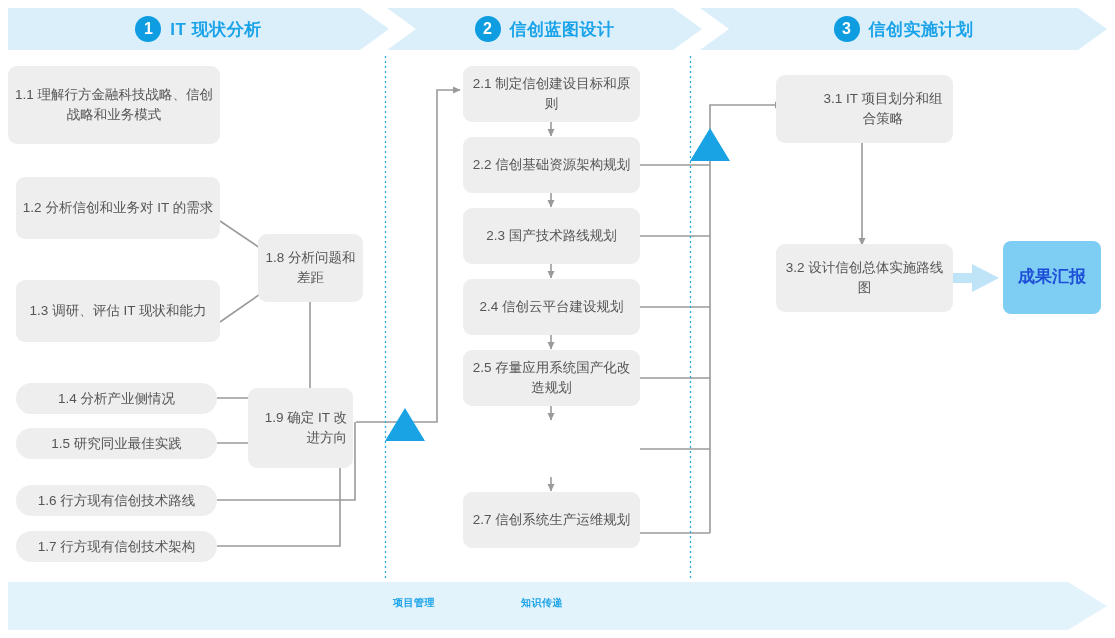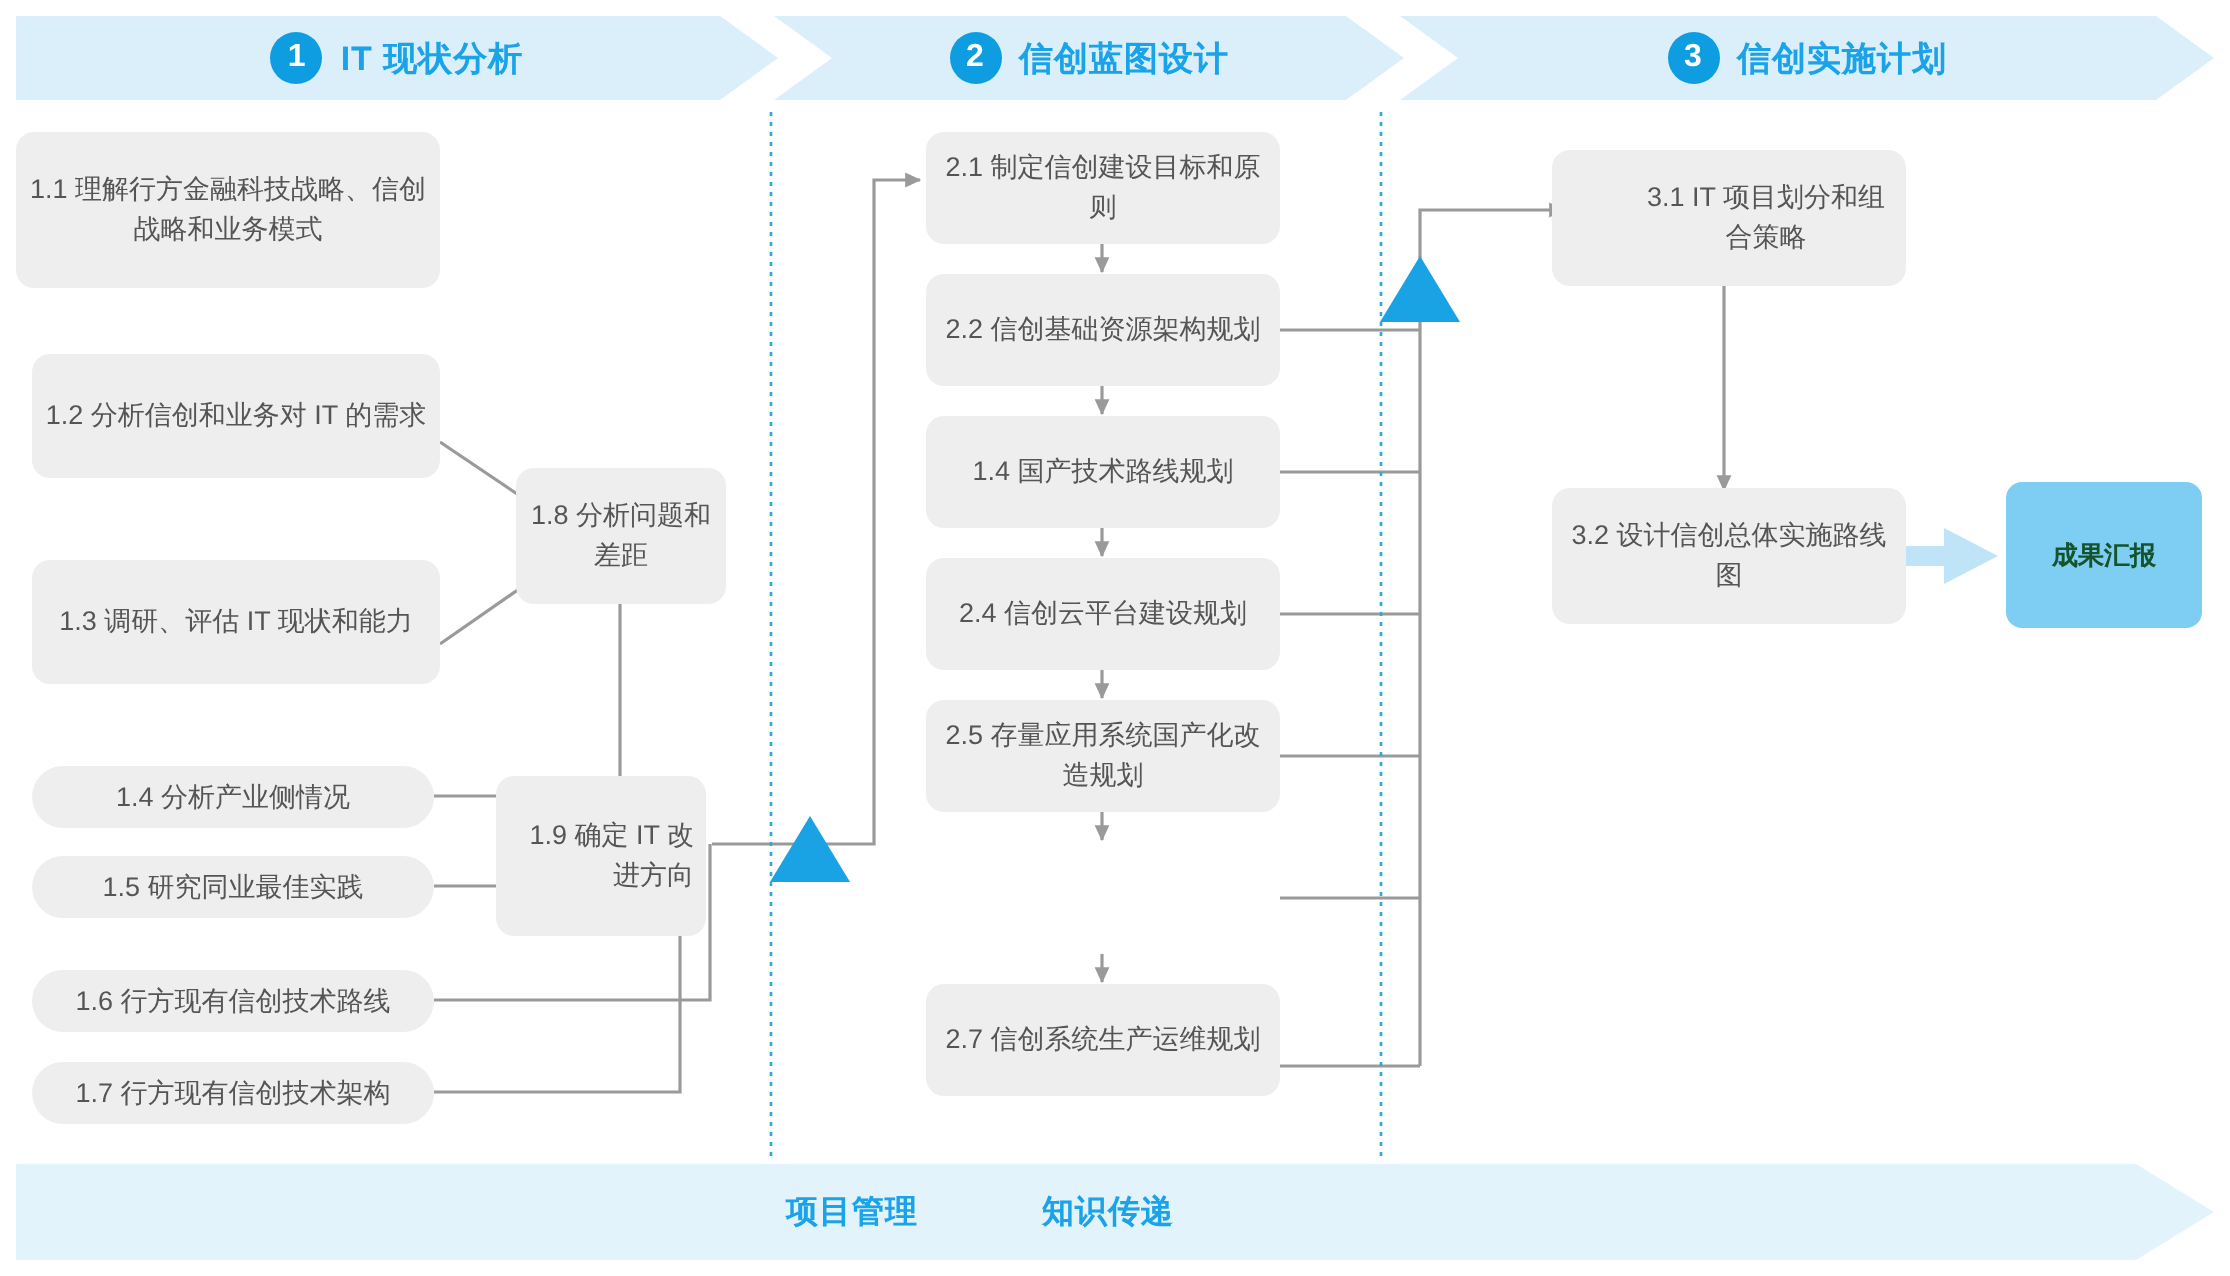--- a/index.html
+++ b/index.html
@@ -21,33 +21,33 @@
   .phase-num{width:26px;height:26px;border-radius:50%;background:#0d9de0;
              color:#fff;font-size:16px;font-weight:bold;line-height:26px;
              text-align:center;flex:none;}
   .phase-label{color:#1aa3e8;font-size:17px;font-weight:bold;letter-spacing:.5px;
                white-space:nowrap;}
 
   
   .bottom-band{position:absolute;left:8px;top:582px;width:1099px;height:48px;
                background:#e3f3fc;
                clip-path:polygon(0 0, 1060px 0, 1099px 24px, 1060px 48px, 0 48px);}
-  .bottom-lbl{position:absolute;top:596px;color:#1aa3e8;font-size:16px;
+  .bottom-lbl{position:absolute;top:596px;color:#1aa3e8;font-size:10px;
               font-weight:bold;letter-spacing:.5px;white-space:nowrap;}
   .bl1{left:393px;}
   .bl2{left:521px;}
 
   
   .node{position:absolute;background:#eeeeee;border-radius:9px;color:#555555;
         font-size:13.5px;line-height:1.45;display:flex;align-items:center;
         justify-content:center;text-align:center;padding:2px 6px;
         box-sizing:border-box;}
   .node.pill{border-radius:16px;}
-  .result{position:absolute;background:#7ecdf2;border-radius:8px;color:#14532d;
-          font-size:13px;font-weight:bold;line-height:1.35;display:flex;
+  .result{position:absolute;background:#7ecdf2;border-radius:8px;color:#1d4ed8;
+          font-size:17px;font-weight:bold;line-height:1.35;display:flex;
           align-items:center;justify-content:center;text-align:center;}
 
   
   .legend{position:absolute;left:846px;top:521px;display:flex;align-items:center;gap:10px;}
   .legend-tri{width:0;height:0;border-left:15px solid transparent;
               border-right:15px solid transparent;border-bottom:25px solid #19a3e4;}
   .legend-txt{color:#555555;font-size:15px;font-weight:bold;white-space:nowrap;}
 
   svg.wires{position:absolute;left:0;top:0;width:1115px;height:638px;
             pointer-events:none;}
@@ -132,21 +132,21 @@
   <div class="node pill" style="left:16px;top:383px;width:201px;height:31px;">1.4 分析产业侧情况</div>
   <div class="node pill" style="left:16px;top:428px;width:201px;height:31px;">1.5 研究同业最佳实践</div>
   <div class="node pill" style="left:16px;top:485px;width:201px;height:31px;">1.6 行方现有信创技术路线</div>
   <div class="node pill" style="left:16px;top:531px;width:201px;height:31px;">1.7 行方现有信创技术架构</div>
 
   <div class="node" style="left:258px;top:234px;width:105px;height:68px;">1.8 分析问题和差距</div>
   <div class="node" style="left:248px;top:388px;width:105px;height:80px;text-align:right;">1.9 确定 IT 改进方向</div>
 
   <div class="node" style="left:463px;top:66px;width:177px;height:56px;">2.1 制定信创建设目标和原则</div>
   <div class="node" style="left:463px;top:137px;width:177px;height:56px;">2.2 信创基础资源架构规划</div>
-  <div class="node" style="left:463px;top:208px;width:177px;height:56px;">1.4 国产技术路线规划</div>
+  <div class="node" style="left:463px;top:208px;width:177px;height:56px;">2.3 国产技术路线规划</div>
   <div class="node" style="left:463px;top:279px;width:177px;height:56px;">2.4 信创云平台建设规划</div>
   <div class="node" style="left:463px;top:350px;width:177px;height:56px;">2.5 存量应用系统国产化改造规划</div>
   <div class="node" style="left:463px;top:492px;width:177px;height:56px;">2.7 信创系统生产运维规划</div>
 
   <div class="node" style="left:776px;top:75px;width:177px;height:68px;padding-left:43px;">3.1 IT 项目划分和组合策略</div>
   <div class="node" style="left:776px;top:244px;width:177px;height:68px;">3.2 设计信创总体实施路线图</div>
 
   <div class="result" style="left:1003px;top:241px;width:98px;height:73px;">成果汇报</div>
 
 

